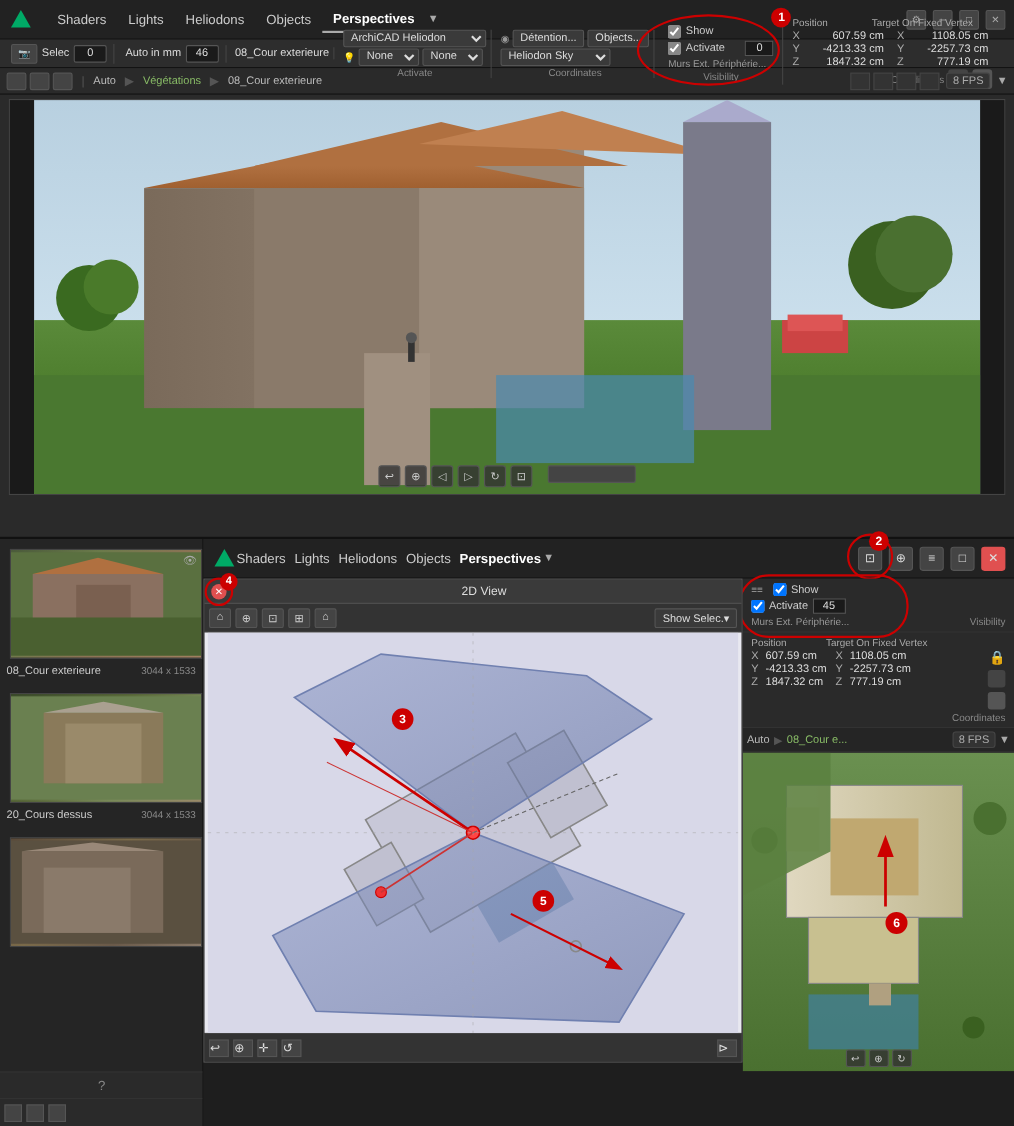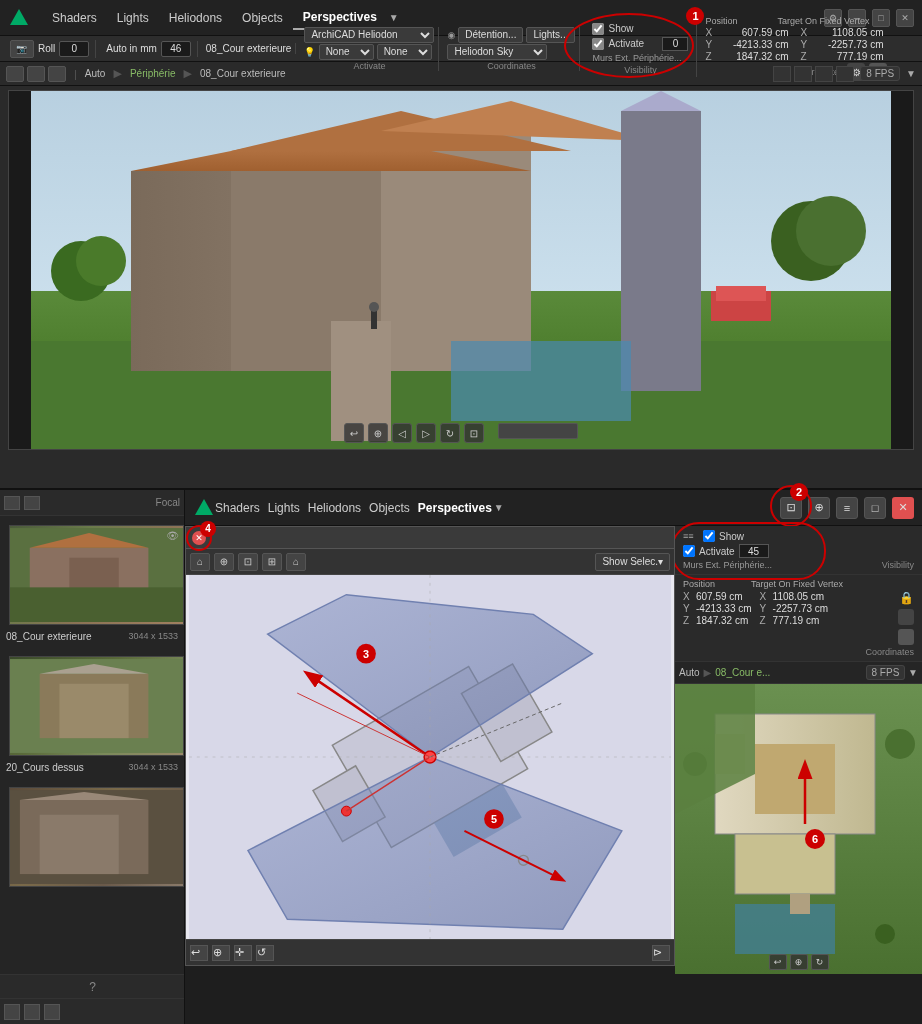--- a/index.html
+++ b/index.html
@@ -402,21 +402,21 @@
       <div class="menu-btn">⚙</div>
       <div class="menu-btn">─</div>
       <div class="menu-btn">□</div>
       <div class="menu-btn">✕</div>
     </div>
   </div>
 
   <div style="display:flex; align-items:center; height:26px; background:#2d2d2d; border-bottom:1px solid #111; padding:0 4px; gap:4px; font-size:10px;">
     <div class="toolbar-group">
       <div style="width:24px;height:18px;background:#444;border:1px solid #555;border-radius:2px;display:flex;align-items:center;justify-content:center;font-size:9px;cursor:pointer;">📷</div>
-      <span>Roll</span>
+      <span>Selec</span>
       <input type="text" class="toolbar-input" value="0" style="">
     </div>
     <div class="toolbar-group">
       <span>Auto in mm</span>
       <input type="text" class="toolbar-input" value="46" style="">
     </div>
     <div style="padding:0 4px;border-right:1px solid #444;color:#ddd;font-size:10px;">08_Cour exterieure</div>
 
     <div style="display:flex;flex-direction:column;gap:1px;padding:0 4px;border-right:1px solid #444;">
       <select class="toolbar-select" style="width:130px;">
@@ -427,21 +427,21 @@
         <select class="toolbar-select" style="width:55px;"><option>None</option></select>
         <select class="toolbar-select" style="width:55px;"><option>None</option></select>
       </div>
       <span style="color:#888;font-size:9px;text-align:center;">Activate</span>
     </div>
 
     <div style="display:flex;flex-direction:column;gap:1px;padding:0 4px;border-right:1px solid #444;">
       <div style="display:flex;gap:3px;align-items:center;">
         <span style="color:#999;font-size:9px;">◉</span>
         <button class="toolbar-btn">Détention...</button>
-        <button class="toolbar-btn">Lights...</button>
+        <button class="toolbar-btn">Objects...</button>
       </div>
       <div style="display:flex;gap:3px;align-items:flex-start;">
         <select class="toolbar-select" style="width:100px;"><option>Heliodon Sky</option></select>
       </div>
       <span style="color:#888;font-size:9px;text-align:center;">Coordinates</span>
     </div>
 
     <div style="position:relative; display:flex;flex-direction:column;gap:2px;padding:2px 8px;border-right:1px solid #444;">
       <div class="vis-row">
         <input type="checkbox" class="vis-checkbox" checked="" style="">
@@ -507,21 +507,21 @@
 
   <div class="toolbar2">
     <div style="display:flex;gap:3px;">
       <div style="width:18px;height:16px;background:#444;border:1px solid #555;border-radius:2px;cursor:pointer;"></div>
       <div style="width:18px;height:16px;background:#444;border:1px solid #555;border-radius:2px;cursor:pointer;"></div>
       <div style="width:18px;height:16px;background:#444;border:1px solid #555;border-radius:2px;cursor:pointer;"></div>
     </div>
     <span class="toolbar2-sep">|</span>
     <span style="color:#bbb;font-size:10px;">Auto</span>
     <span class="toolbar2-sep">▶</span>
-    <span style="color:#88bb66;font-size:10px;">Périphérie</span>
+    <span style="color:#88bb66;font-size:10px;">Végétations</span>
     <span class="toolbar2-sep">▶</span>
     <span style="color:#bbb;font-size:10px;">08_Cour exterieure</span>
     <div style="margin-left:auto;display:flex;gap:6px;align-items:center;">
       <div style="display:flex;gap:3px;">
         <div style="width:18px;height:16px;background:#333;border:1px solid #444;cursor:pointer;"></div>
         <div style="width:18px;height:16px;background:#333;border:1px solid #444;cursor:pointer;"></div>
         <div style="width:18px;height:16px;background:#333;border:1px solid #444;cursor:pointer;"></div>
         <div style="width:18px;height:16px;background:#333;border:1px solid #444;cursor:pointer;"></div>
       </div>
       <span class="fps-badge">8 FPS</span>
@@ -595,25 +595,20 @@
       <div style="width:80px;height:16px;background:#444;border:1px solid #555;border-radius:2px;margin-left:10px;"></div>
     </div>
   </div>
 
 </div>
 
 <div class="bottom-panel">
 
   <div class="left-sidebar">
 
-    <div class="sidebar-top-bar">
-      <div style="width:16px;height:14px;background:#444;border:1px solid #555;cursor:pointer;"></div>
-      <div style="width:16px;height:14px;background:#444;border:1px solid #555;cursor:pointer;"></div>
-      <span style="color:#888;font-size:10px;margin-left:auto;">Focal</span>
-    </div>
 
     <div style="padding:4px;">
       <div class="thumbnail">
         <div class="thumb-img-exterior">
           <svg width="100%" height="100%" viewBox="0 0 175 95">
             <rect x="0" y="0" width="175" height="95" fill="#5a7040"></rect>
             <rect x="20" y="20" width="120" height="60" fill="#8a7060"></rect>
             <polygon points="20,20 80,5 140,20" fill="#b07040"></polygon>
             <rect x="60" y="30" width="50" height="50" fill="#7a6050"></rect>
             <rect x="0" y="60" width="175" height="35" fill="#4a6030"></rect>
@@ -698,20 +693,21 @@
     </div>
 
     <div class="view2d-window">
       <div class="view2d-titlebar">
 
         <div style="position:relative;">
           <div class="view2d-close">✕</div>
           <div style="position:absolute;top:-6px;left:-6px;width:26px;height:26px;border:2px solid #cc0000;border-radius:50%;pointer-events:none;"></div>
           <div style="position:absolute;top:-10px;right:-10px;width:16px;height:16px;background:#cc0000;border-radius:50%;display:flex;align-items:center;justify-content:center;color:white;font-weight:bold;font-size:10px;pointer-events:none;">4</div>
         </div>
+        <span class="view2d-title">2D View</span>
       </div>
 
       <div class="view2d-toolbar">
         <div class="view2d-toolbar-btn">⌂</div>
         <div class="view2d-toolbar-btn">⊕</div>
         <div class="view2d-toolbar-btn">⊡</div>
         <div class="view2d-toolbar-btn">⊞</div>
         <div class="view2d-toolbar-btn">⌂</div>
         <div class="show-selec-btn">Show Selec.▾</div>
       </div>

